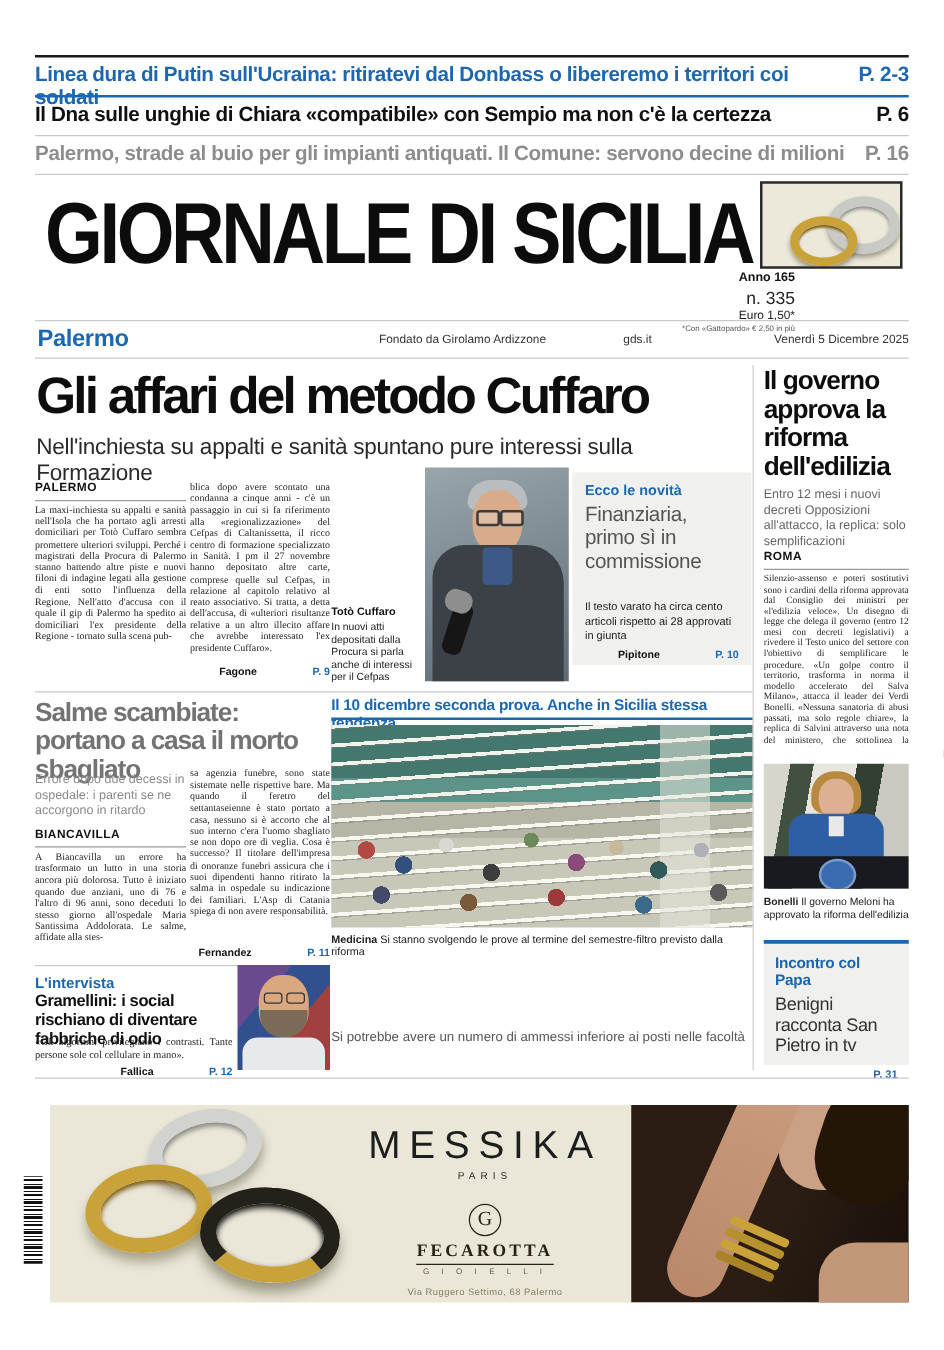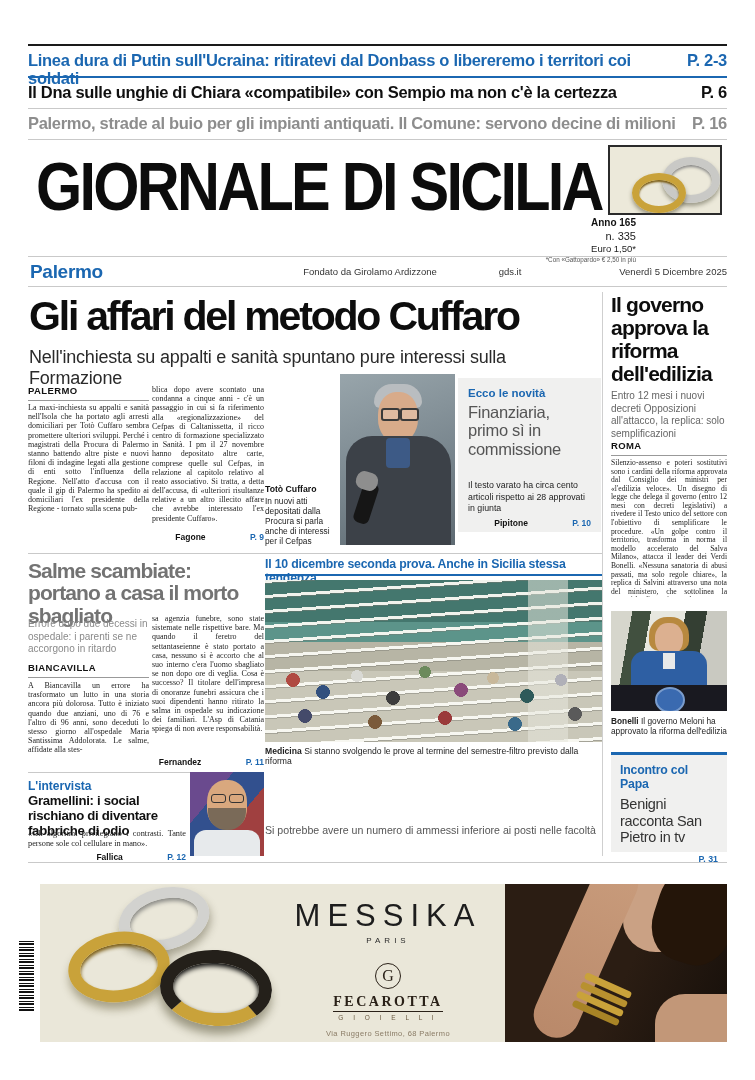--- a/index.html
+++ b/index.html
@@ -82,21 +82,21 @@
 
   <div class="abs mast-title" style="left:36px;top:146px;">GIORNALE DI SICILIA</div>
 
   <div class="photo ph-rings-thumb" style="left:608px;top:145px;width:110px;height:66px;border:2px solid #2b2b2b;">
     <div class="ring" style="left:52px;top:10px;width:42px;height:30px;border:8px solid #c9c9c6;box-shadow:inset 0 2px 3px #888,0 3px 4px rgba(60,60,40,.45);"></div>
     <div class="ring" style="left:22px;top:26px;width:40px;height:26px;border:7px solid #c9a23a;box-shadow:inset 0 2px 2px #7a5c14,0 3px 4px rgba(60,50,20,.45);"></div>
   </div>
 
   <div class="abs" style="left:500px;top:217px;width:136px;text-align:right;line-height:1.25;">
     <div style="font-weight:bold;font-size:10px;">Anno 165</div>
-    <div style="font-size:11px;color:#222;">n. 335</div>
+    <div style="font-size:14px;color:#222;">n. 335</div>
     <div style="font-size:9.5px;color:#222;">Euro 1,50*</div>
     <div style="font-size:6.3px;color:#555;margin-top:1px;">*Con «Gattopardo» € 2,50 in più</div>
   </div>
 
   <div class="rule" style="left:28px;top:256px;width:699px;"></div>
   <div class="abs blue" style="left:30px;top:261px;font-size:19px;font-weight:bold;letter-spacing:-0.3px;">Palermo</div>
   <div class="abs" style="left:260px;top:266px;width:220px;text-align:center;font-size:9.5px;color:#333;">Fondato da Girolamo Ardizzone</div>
   <div class="abs" style="left:480px;top:266px;width:60px;text-align:center;font-size:9.5px;color:#333;">gds.it</div>
   <div class="abs" style="left:570px;top:266px;width:157px;text-align:right;font-size:9.5px;color:#333;">Venerdì 5 Dicembre 2025</div>
   <div class="rule" style="left:28px;top:286px;width:699px;"></div>

